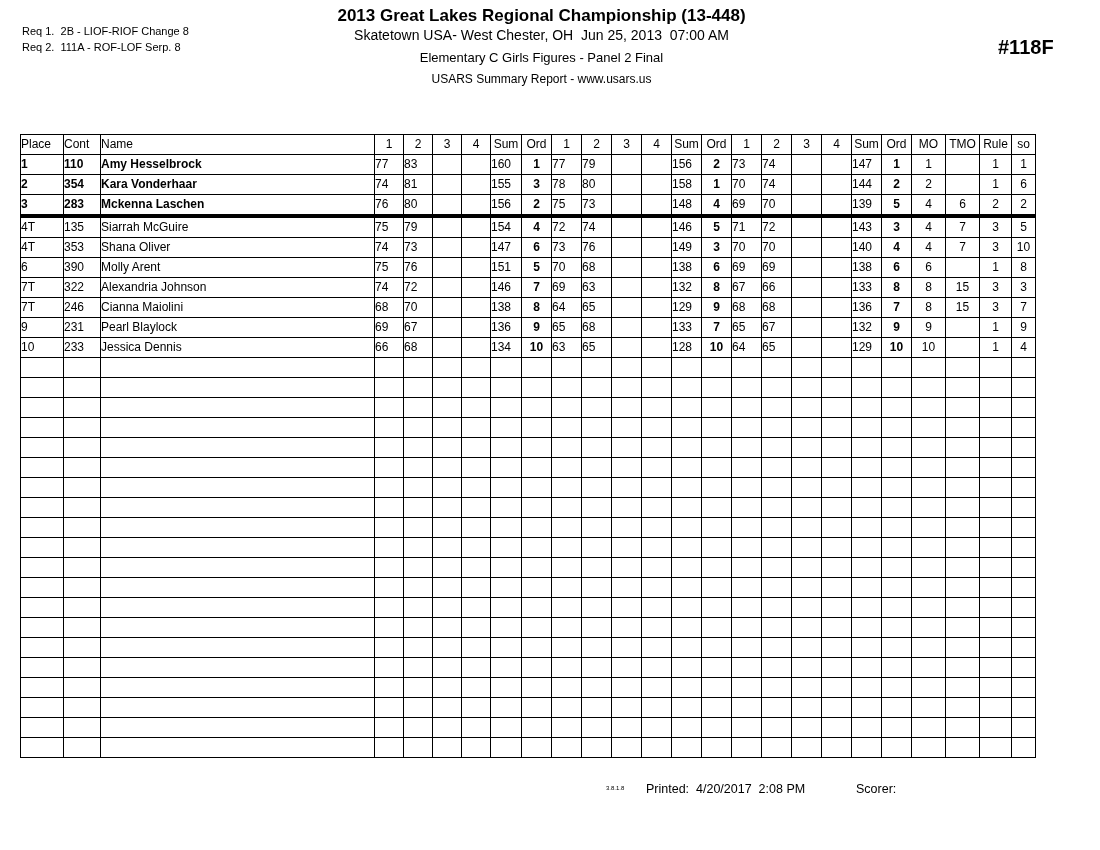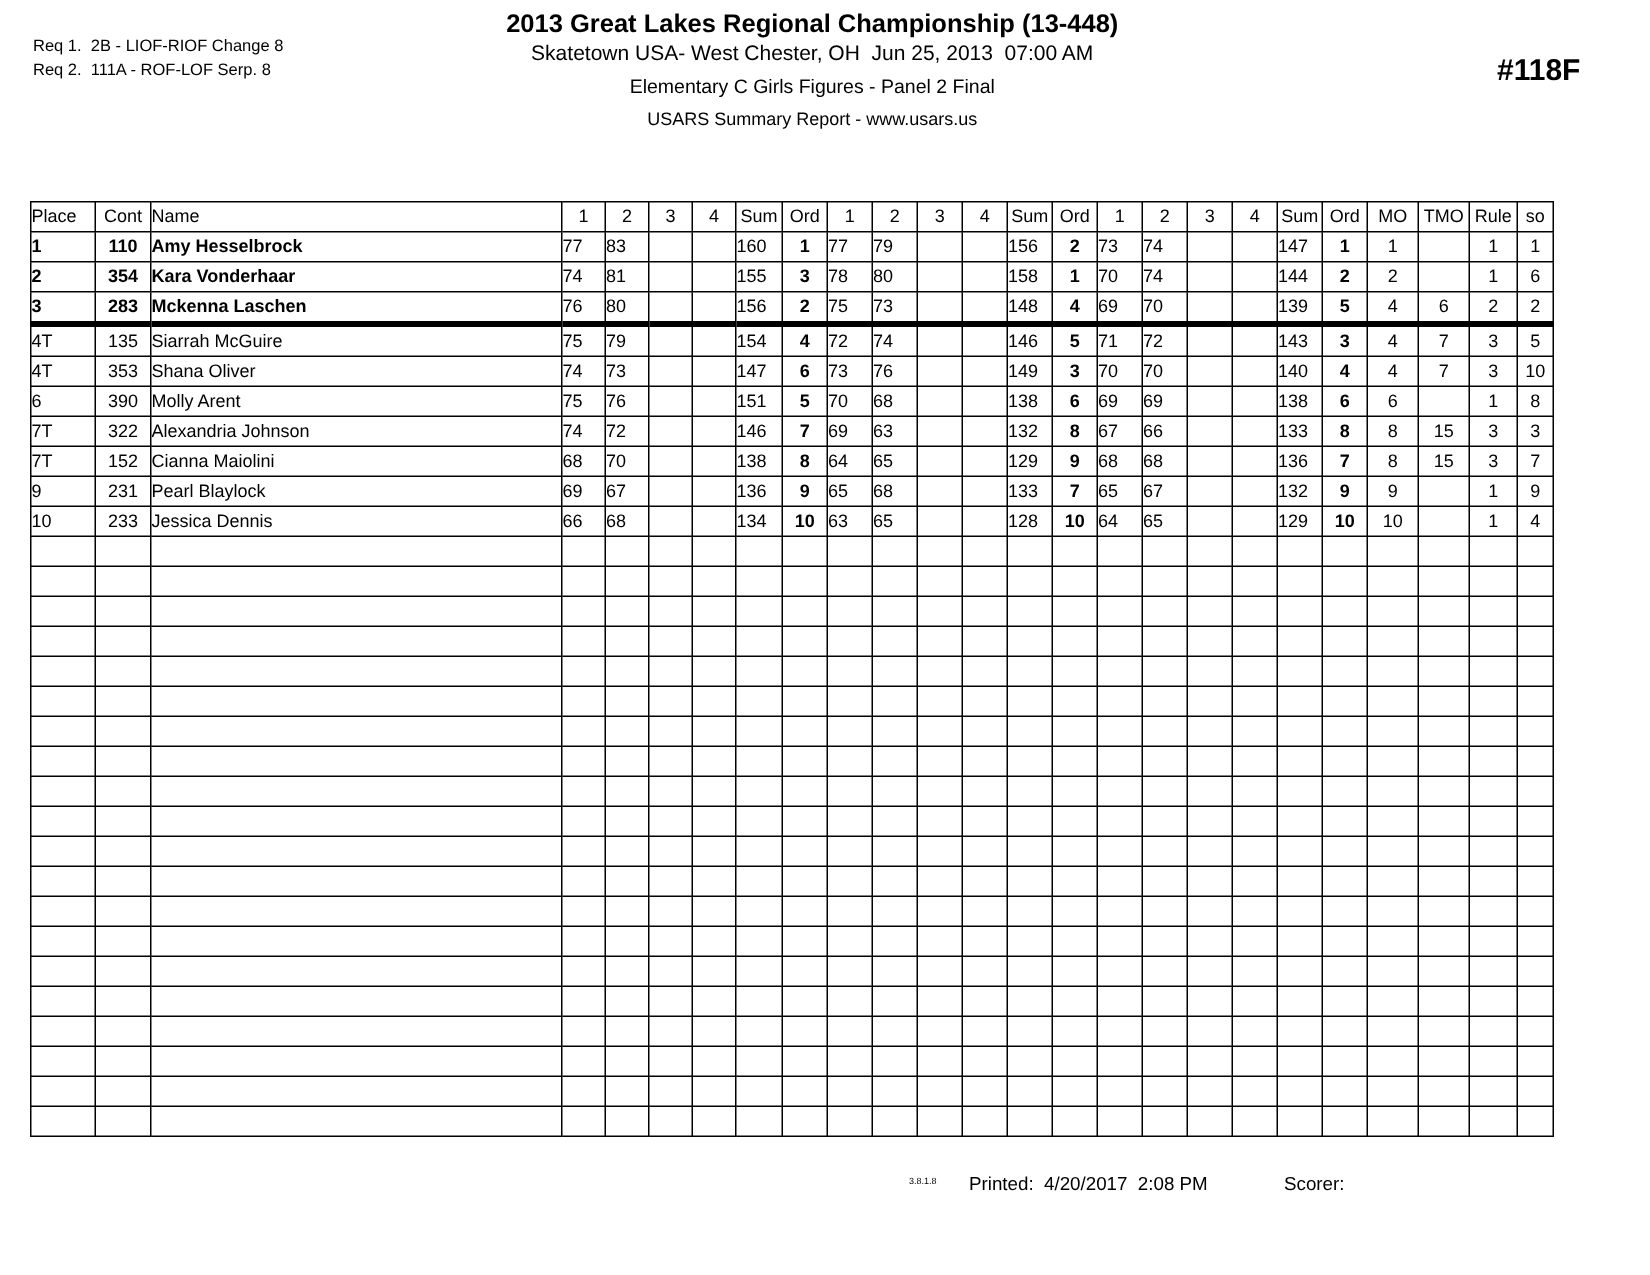--- a/index.html
+++ b/index.html
@@ -18,21 +18,21 @@
   .docnum{position:absolute;left:958px;top:36px;font-size:20px;font-weight:bold;margin-left:40px;}
 
   table.results{position:absolute;left:20px;top:134px;width:1015px;
     border-collapse:collapse;table-layout:fixed;font-size:12px;}
   table.results td{height:19px;padding:0;border:1px solid #000;
     overflow:hidden;white-space:nowrap;line-height:19px;}
   tr.jrow td{height:21px;line-height:21px;}
   td.jblank{border:none;}
   td.jbox{border:1px solid #000;padding-left:4px;white-space:pre;}
   .place{text-align:left;padding-left:6px;}
-  .cont{text-align:center;}
+  .cont{}
   .name{text-align:left;padding-left:6px;}
   .score{text-align:left;padding-left:4px;}
   .tail{text-align:center;}
   .ord{text-align:center;font-weight:bold;border-left:3px solid #000;border-right:3px solid #000;}
   tr.hrow td{font-weight:normal;}
   tr.hrow .score{text-align:center;padding-left:0;}
   td.b{font-weight:bold;}
   tr.cut td{border-bottom:4px solid #000;}
 
   .footer{position:absolute;left:0;top:781px;width:1016px;height:20px;font-size:12.5px;}
@@ -299,21 +299,21 @@
           <td class="score"></td>
           <td class="score">133</td>
           <td class="ord">8</td>
           <td class="tail">8</td>
           <td class="tail">15</td>
           <td class="tail">3</td>
           <td class="tail">3</td>
         </tr>
         <tr>
           <td class="place">7T</td>
-          <td class="cont">152</td>
+          <td class="cont">246</td>
           <td class="name">Cianna Maiolini</td>
           <td class="score">68</td>
           <td class="score">70</td>
           <td class="score"></td>
           <td class="score"></td>
           <td class="score">138</td>
           <td class="ord">8</td>
           <td class="score">64</td>
           <td class="score">65</td>
           <td class="score"></td>

